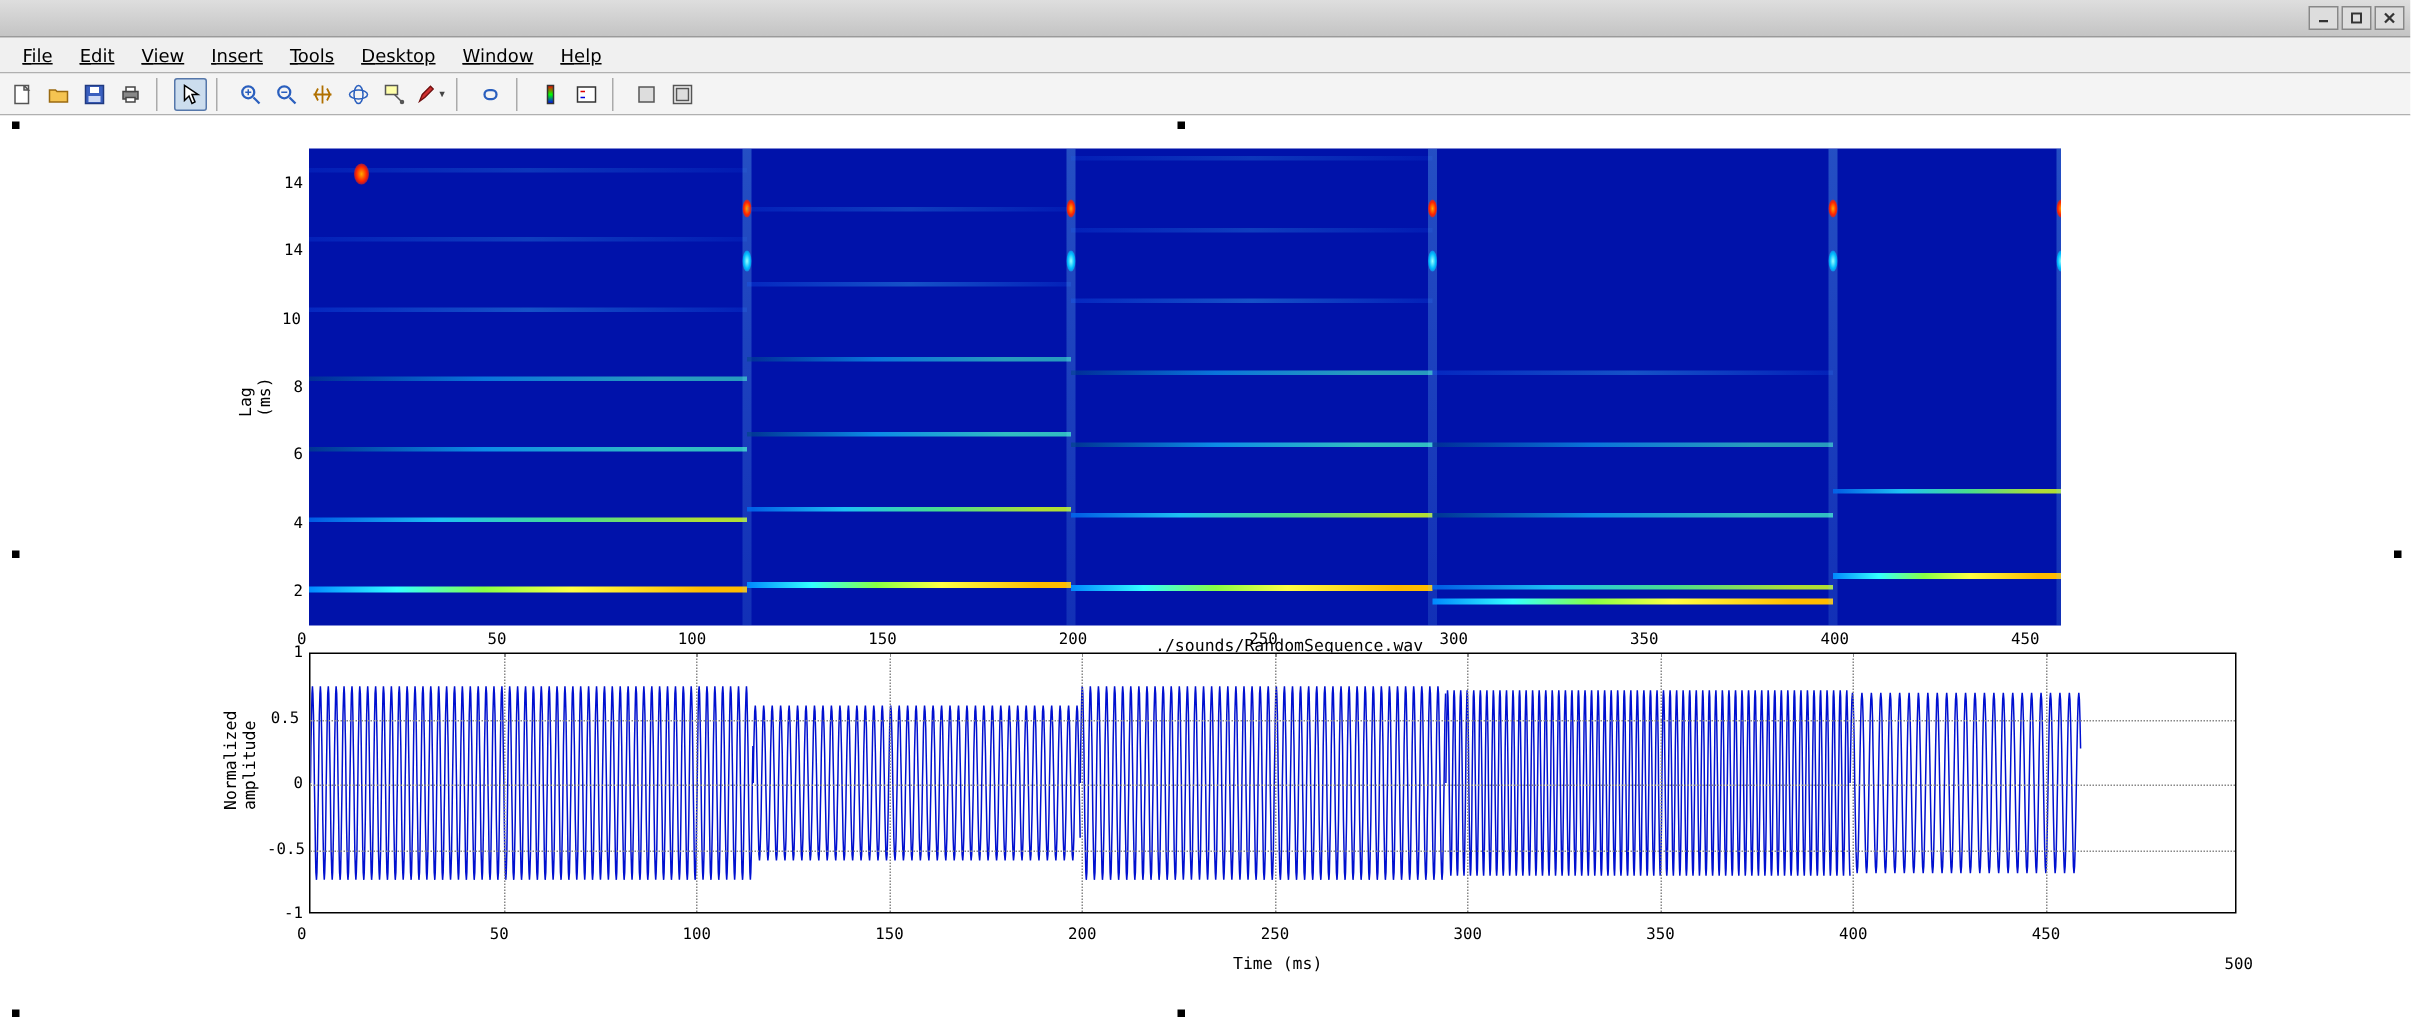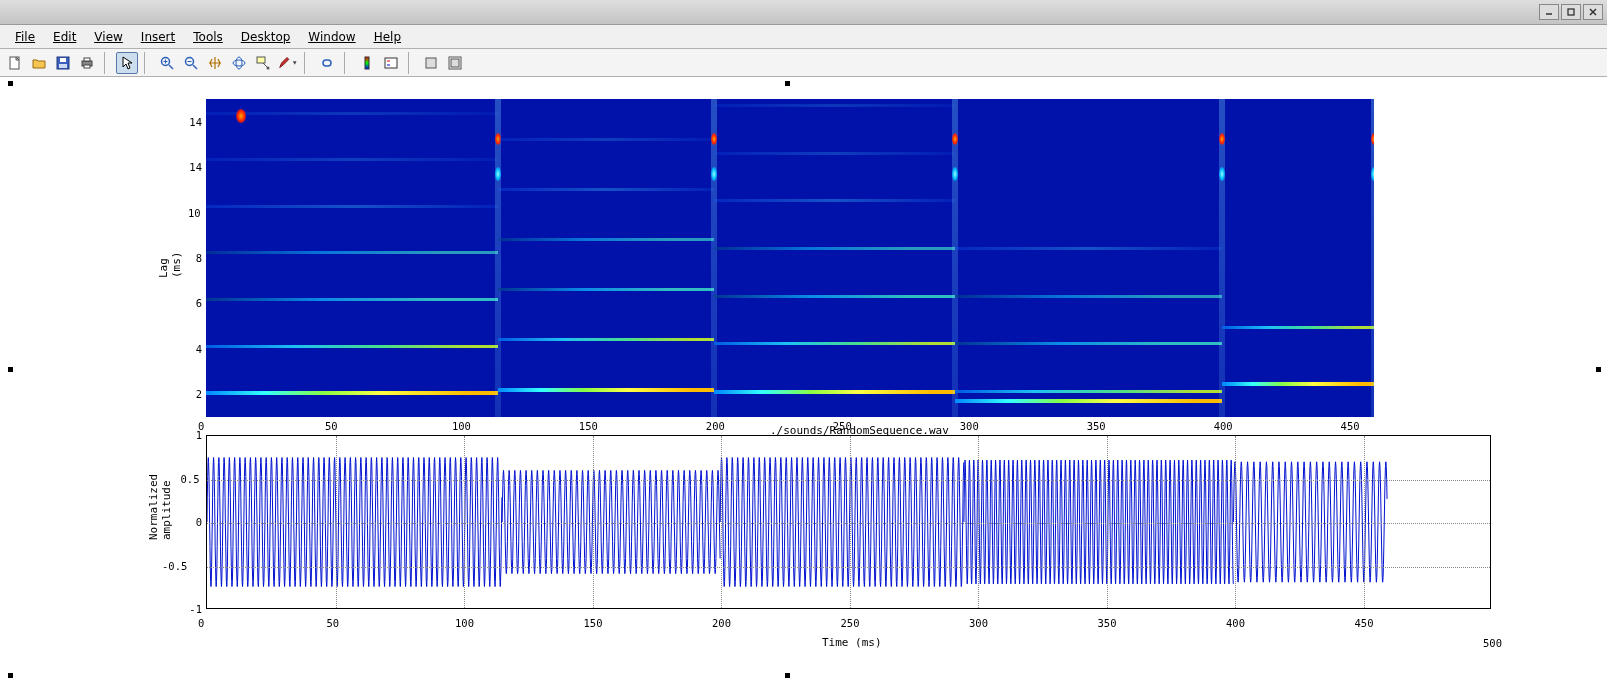--- a/index.html
+++ b/index.html
@@ -398,21 +398,21 @@
     <div class="tick-label" style="top: 343px; left: 324.957px;">50</div>
     <div class="tick-label" style="top: 343px; left: 451.913px;">100</div>
     <div class="tick-label" style="top: 343px; left: 578.87px;">150</div>
     <div class="tick-label" style="top: 343px; left: 705.826px;">200</div>
     <div class="tick-label" style="top: 343px; left: 832.783px;">250</div>
     <div class="tick-label" style="top: 343px; left: 959.739px;">300</div>
     <div class="tick-label" style="top: 343px; left: 1086.7px;">350</div>
     <div class="tick-label" style="top: 343px; left: 1213.65px;">400</div>
     <div class="tick-label" style="top: 343px; left: 1340.61px;">450</div>
     <div class="tick-label" style="left: 178px; width: 24px; text-align: right; top: 526px;">-1</div>
-    <div class="tick-label" style="left: 162px; width: 24px; text-align: right; top: 482.5px;">-0.5</div>
+    <div class="tick-label" style="left: 178px; width: 24px; text-align: right; top: 482.5px;">-0.5</div>
     <div class="tick-label" style="left: 178px; width: 24px; text-align: right; top: 439px;">0</div>
     <div class="tick-label" style="left: 178px; width: 24px; text-align: center; top: 395.5px;">0.5</div>
     <div class="tick-label" style="left: 178px; width: 24px; text-align: right; top: 352px;">1</div>
     <div class="tick-label" style="top: 540px; left: 198px;">0</div>
     <div class="tick-label" style="top: 540px; left: 326.5px;">50</div>
     <div class="tick-label" style="top: 540px; left: 455px;">100</div>
     <div class="tick-label" style="top: 540px; left: 583.5px;">150</div>
     <div class="tick-label" style="top: 540px; left: 712px;">200</div>
     <div class="tick-label" style="top: 540px; left: 840.5px;">250</div>
     <div class="tick-label" style="top: 540px; left: 969px;">300</div>

